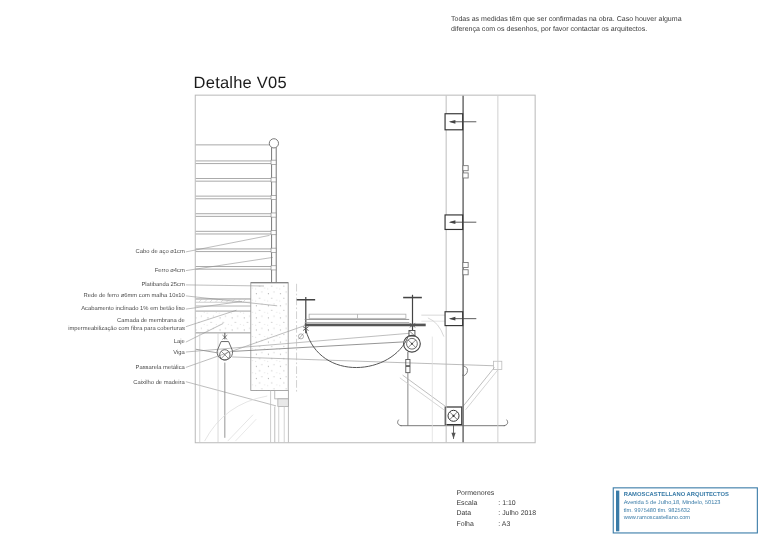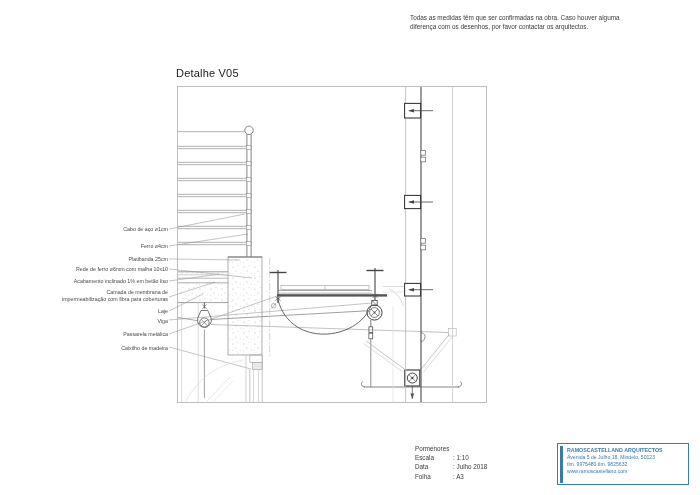--- a/index.html
+++ b/index.html
@@ -1,21 +1,21 @@
 <!DOCTYPE html>
 <html style="--accent: #3a7ca8;"><head>
 <meta charset="utf-8">
 <style>
   :root { --accent:#3a7ca8; }
   html,body{margin:0;padding:0;background:#ffffff;}
   #sheet{position:relative;width:700px;height:495px;background:#ffffff;overflow:hidden;
          font-family:"Liberation Sans", sans-serif;color:#333;}
   svg{position:absolute;left:0;top:0;}
   .note{position:absolute;left:410px;top:13px;width:232px;font-size:6.4px;line-height:9.3px;color:#3a3a3a;}
-  .sheet-title{position:absolute;left:176px;top:67px;font-size:11px;color:#1b1b1b;letter-spacing:.2px;}
+  .sheet-title{position:absolute;left:176px;top:67px;font-size:15px;color:#1b1b1b;letter-spacing:.2px;}
   .lbl{position:absolute;right:532px;text-align:right;font-size:5.3px;line-height:6.8px;
        color:#4a4a4a;white-space:pre-line;}
   .tblock{position:absolute;left:415px;top:444px;font-size:6.3px;line-height:9.2px;color:#3a3a3a;}
   .tblock .row{display:flex;}
   .tblock .k{width:38px;}
   .firm{position:absolute;left:557px;top:443px;width:132px;height:42px;box-sizing:border-box;
         border:1px solid var(--accent,#3a7ca8);}
   .firm .bar{position:absolute;left:1.5px;top:1.5px;bottom:1.5px;width:3.5px;background:var(--accent,#3a7ca8);}
   .firm .txt{position:absolute;left:9px;top:3px;font-size:5.1px;line-height:6.9px;color:var(--accent,#3a7ca8);}
   .firm .nm{font-weight:bold;font-size:5.3px;}

